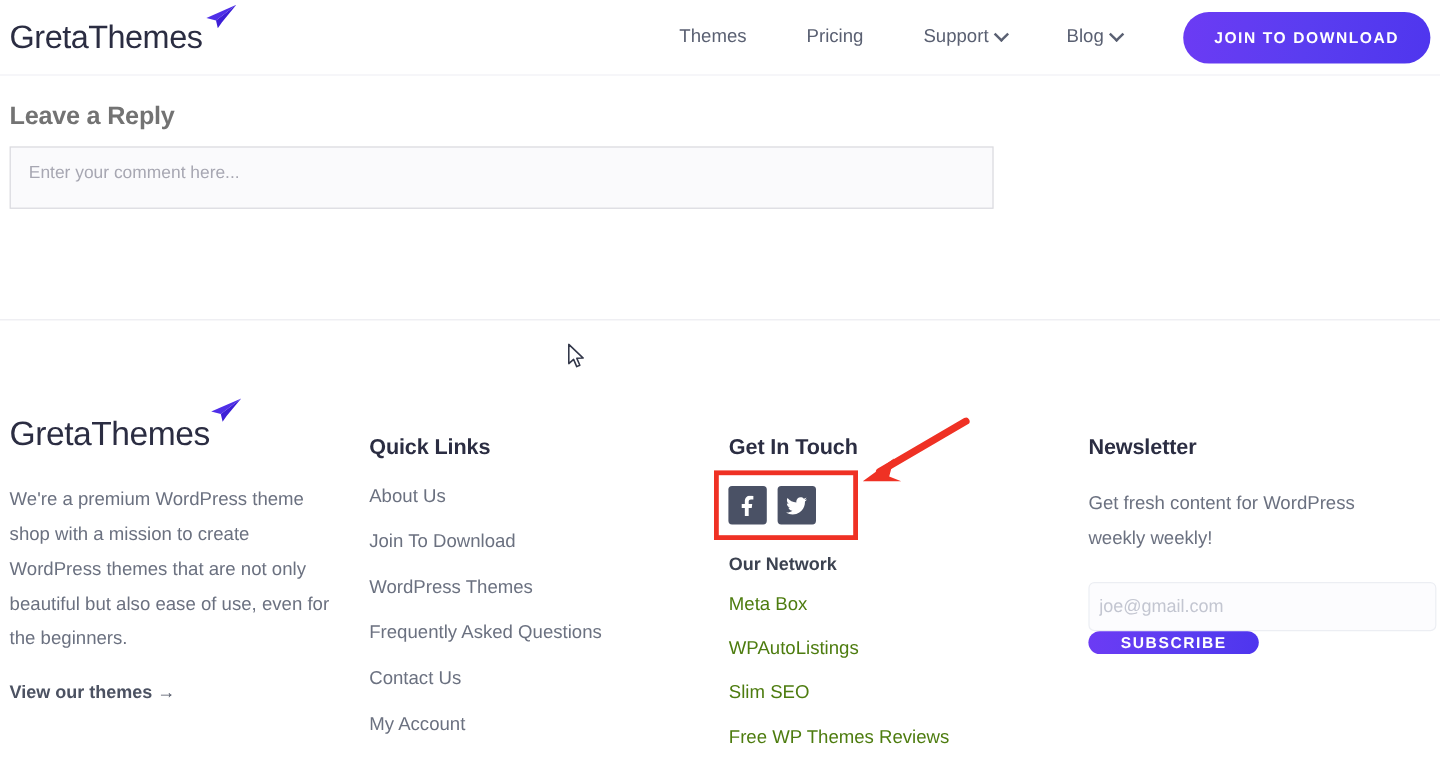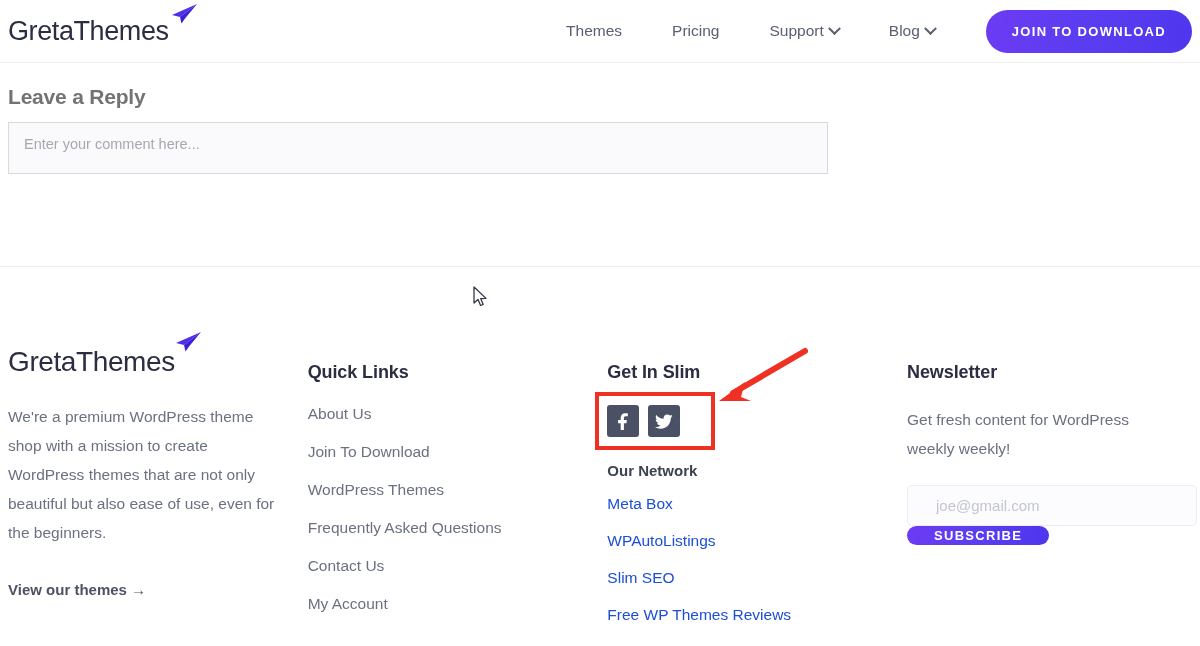--- a/index.html
+++ b/index.html
@@ -123,21 +123,21 @@
 
   .footer-desc {
     margin-top:26px;
     font-size:15.5px;
     line-height:29px;
     color:#6b7180;
     max-width:268px;
   }
   .view-link {
     display:inline-block;
-    margin-top:34px;
+    margin-top:22px;
     font-size:15px;
     font-weight:700;
     color:#4c5262;
     text-decoration:none;
     cursor:pointer;
   }
 
   .footer-head {
     font-size:18px;
     font-weight:700;
@@ -168,40 +168,40 @@
   .subhead {
     font-size:15px;
     font-weight:700;
     color:#3c4250;
     margin-top:25px;
     margin-bottom:16px;
   }
   .netlink {
     display:block;
     font-size:15.5px;
-    color:#1d4ed8;
+    color:#4d7c0f;
     text-decoration:none;
     margin-bottom:19px;
     cursor:pointer;
   }
 
   .news-desc {
     font-size:15.5px;
     line-height:29px;
     color:#6b7180;
     margin-bottom:22px;
     max-width:250px;
   }
   .email-input {
     width:290px;
     height:41px;
     border:1px solid #eceef3;
     background:#fcfcfe;
     border-radius:5px;
-    padding:0 28px;
+    padding:0 8px;
     font-size:15px;
     color:#b9bcc8;
     font-family:"Liberation Sans", sans-serif;
     outline:none;
   }
   .email-input::placeholder { color:#c3c6d1; }
   .sub-btn {
     background:linear-gradient(100deg,#6c3bf4 0%,#5a3df0 55%,#4e35ee 100%);
     color:#fff;
     font-size:13px;
@@ -293,21 +293,21 @@
     <h3 class="footer-head">Quick Links</h3>
     <a class="flink">About Us</a>
     <a class="flink">Join To Download</a>
     <a class="flink">WordPress Themes</a>
     <a class="flink">Frequently Asked Questions</a>
     <a class="flink">Contact Us</a>
     <a class="flink">My Account</a>
   </div>
 
   <div class="col-touch">
-    <h3 class="footer-head">Get In Slim</h3>
+    <h3 class="footer-head">Get In Touch</h3>
 
     <div class="social-row">
       <a class="social-icon">
         <svg width="17" height="17" viewBox="0 0 17 17">
           <path fill="#ffffff" d="M10.9 3.2h1.9V0.3C12.5 0.25 11.4 0.15 10.1 0.15c-2.6 0-4.4 1.6-4.4 4.6v2.3H3.1v3.25h2.6V17h3.2v-6.7h2.55l0.4-3.25H8.9V5.07c0-0.94 0.26-1.87 2-1.87z"></path>
         </svg>
       </a>
       <a class="social-icon">
         <svg width="18" height="17" viewBox="0 0 18 17">
           <path fill="#ffffff" d="M17.6 3.1c-0.65 0.29-1.34 0.48-2.07 0.57 0.75-0.45 1.32-1.15 1.58-1.99-0.7 0.41-1.47 0.71-2.29 0.87-0.66-0.7-1.6-1.14-2.63-1.14-1.99 0-3.6 1.61-3.6 3.6 0 0.28 0.03 0.56 0.09 0.82-2.99-0.15-5.64-1.58-7.42-3.76-0.31 0.53-0.49 1.15-0.49 1.81 0 1.25 0.64 2.35 1.6 3-0.59-0.02-1.15-0.18-1.63-0.45v0.05c0 1.75 1.24 3.2 2.89 3.53-0.3 0.08-0.62 0.13-0.95 0.13-0.23 0-0.46-0.02-0.68-0.06 0.46 1.43 1.79 2.47 3.36 2.5-1.23 0.96-2.79 1.54-4.47 1.54-0.29 0-0.58-0.02-0.86-0.05 1.6 1.02 3.49 1.62 5.52 1.62 6.62 0 10.25-5.49 10.25-10.25l-0.01-0.47c0.7-0.5 1.31-1.14 1.79-1.86z"></path>

